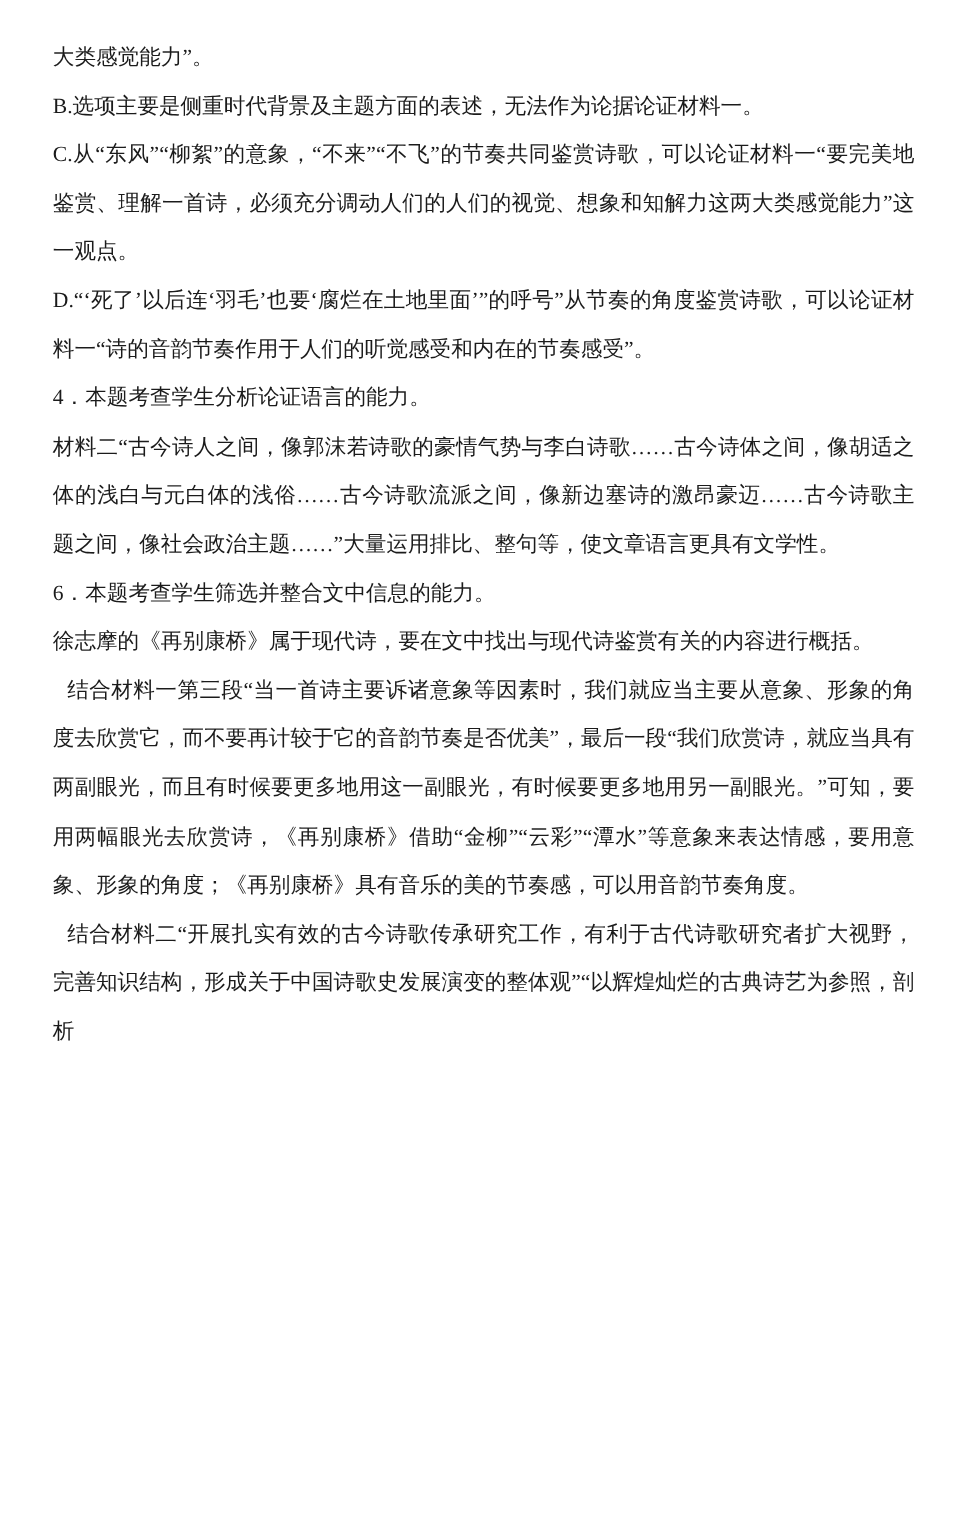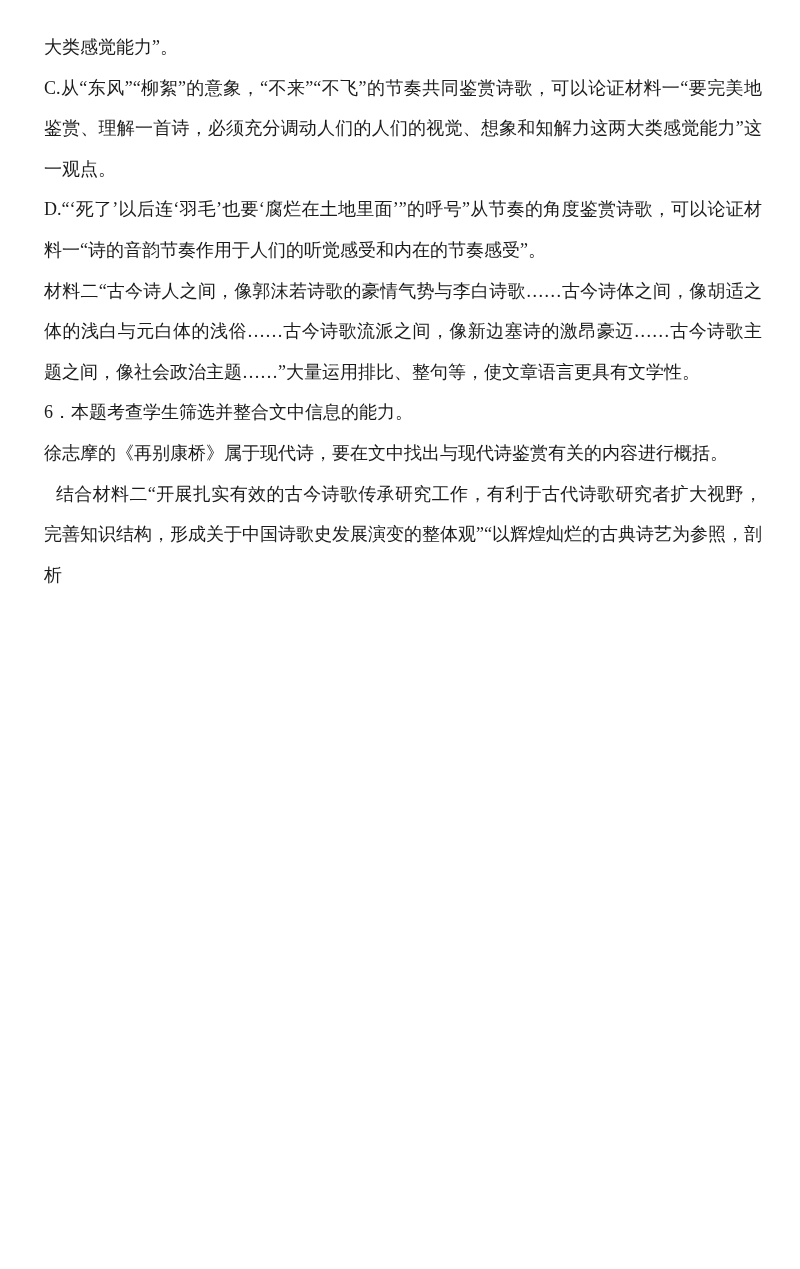--- a/index.html
+++ b/index.html
@@ -32,20 +32,23 @@
   .doc-body p.para.indent {
     text-indent: 12px;
   }
 </style>
 </head>
 <body style="background: rgb(255, 255, 255);">
 
 <div class="page" style="color: rgb(27, 27, 27); border-radius: 24px;">
   <div class="doc-body">
       <p class="para">大类感觉能力”。</p>
+      <p class="para">B.选项主要是侧重时代背景及主题方面的表述，无法作为论据论证材料一。</p>
       <p class="para">C.从“东风”“柳絮”的意象，“不来”“不飞”的节奏共同鉴赏诗歌，可以论证材料一“要完美地鉴赏、理解一首诗，必须充分调动人们的人们的视觉、想象和知解力这两大类感觉能力”这一观点。</p>
       <p class="para">D.“‘死了’以后连‘羽毛’也要‘腐烂在土地里面’”的呼号”从节奏的角度鉴赏诗歌，可以论证材料一“诗的音韵节奏作用于人们的听觉感受和内在的节奏感受”。</p>
+      <p class="para">4．本题考查学生分析论证语言的能力。</p>
       <p class="para">材料二“古今诗人之间，像郭沫若诗歌的豪情气势与李白诗歌……古今诗体之间，像胡适之体的浅白与元白体的浅俗……古今诗歌流派之间，像新边塞诗的激昂豪迈……古今诗歌主题之间，像社会政治主题……”大量运用排比、整句等，使文章语言更具有文学性。</p>
       <p class="para">6．本题考查学生筛选并整合文中信息的能力。</p>
       <p class="para">徐志摩的《再别康桥》属于现代诗，要在文中找出与现代诗鉴赏有关的内容进行概括。</p>
+      <p class="para indent">结合材料一第三段“当一首诗主要诉诸意象等因素时，我们就应当主要从意象、形象的角度去欣赏它，而不要再计较于它的音韵节奏是否优美”，最后一段“我们欣赏诗，就应当具有两副眼光，而且有时候要更多地用这一副眼光，有时候要更多地用另一副眼光。”可知，要用两幅眼光去欣赏诗，《再别康桥》借助“金柳”“云彩”“潭水”等意象来表达情感，要用意象、形象的角度；《再别康桥》具有音乐的美的节奏感，可以用音韵节奏角度。</p>
       <p class="para indent">结合材料二“开展扎实有效的古今诗歌传承研究工作，有利于古代诗歌研究者扩大视野，完善知识结构，形成关于中国诗歌史发展演变的整体观”“以辉煌灿烂的古典诗艺为参照，剖析</p>
     </div>
 </div>
 
 </body></html>

